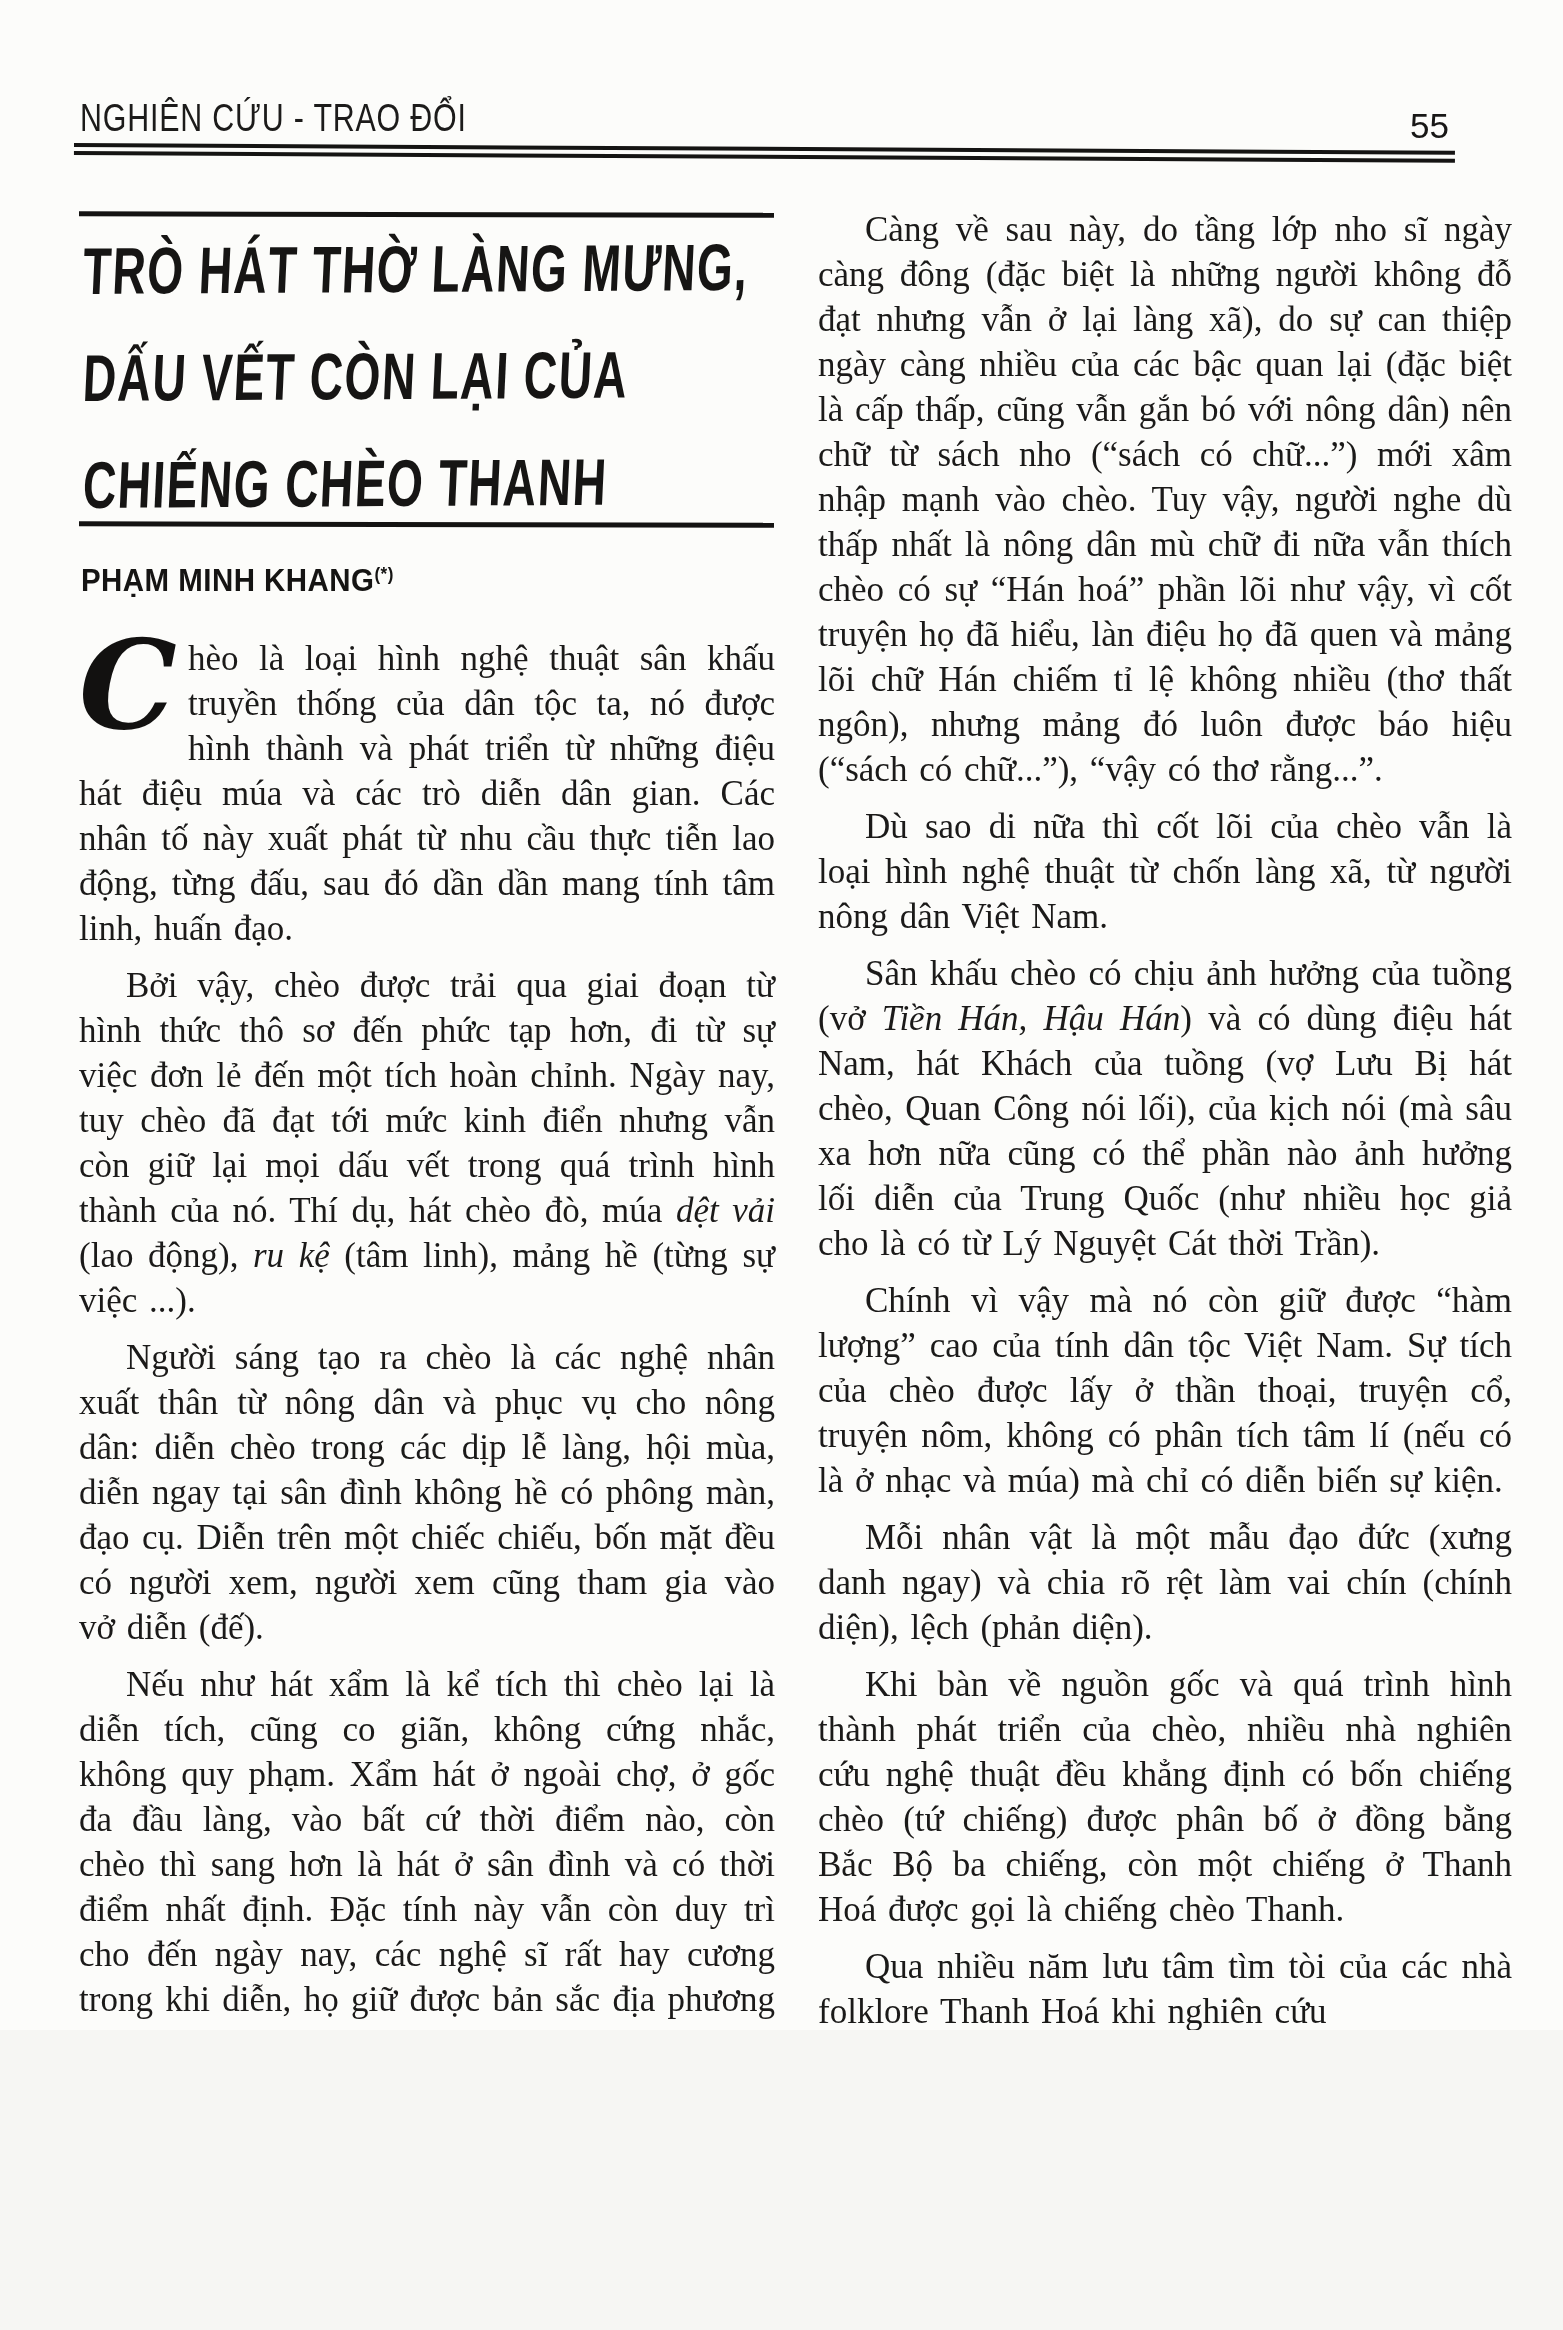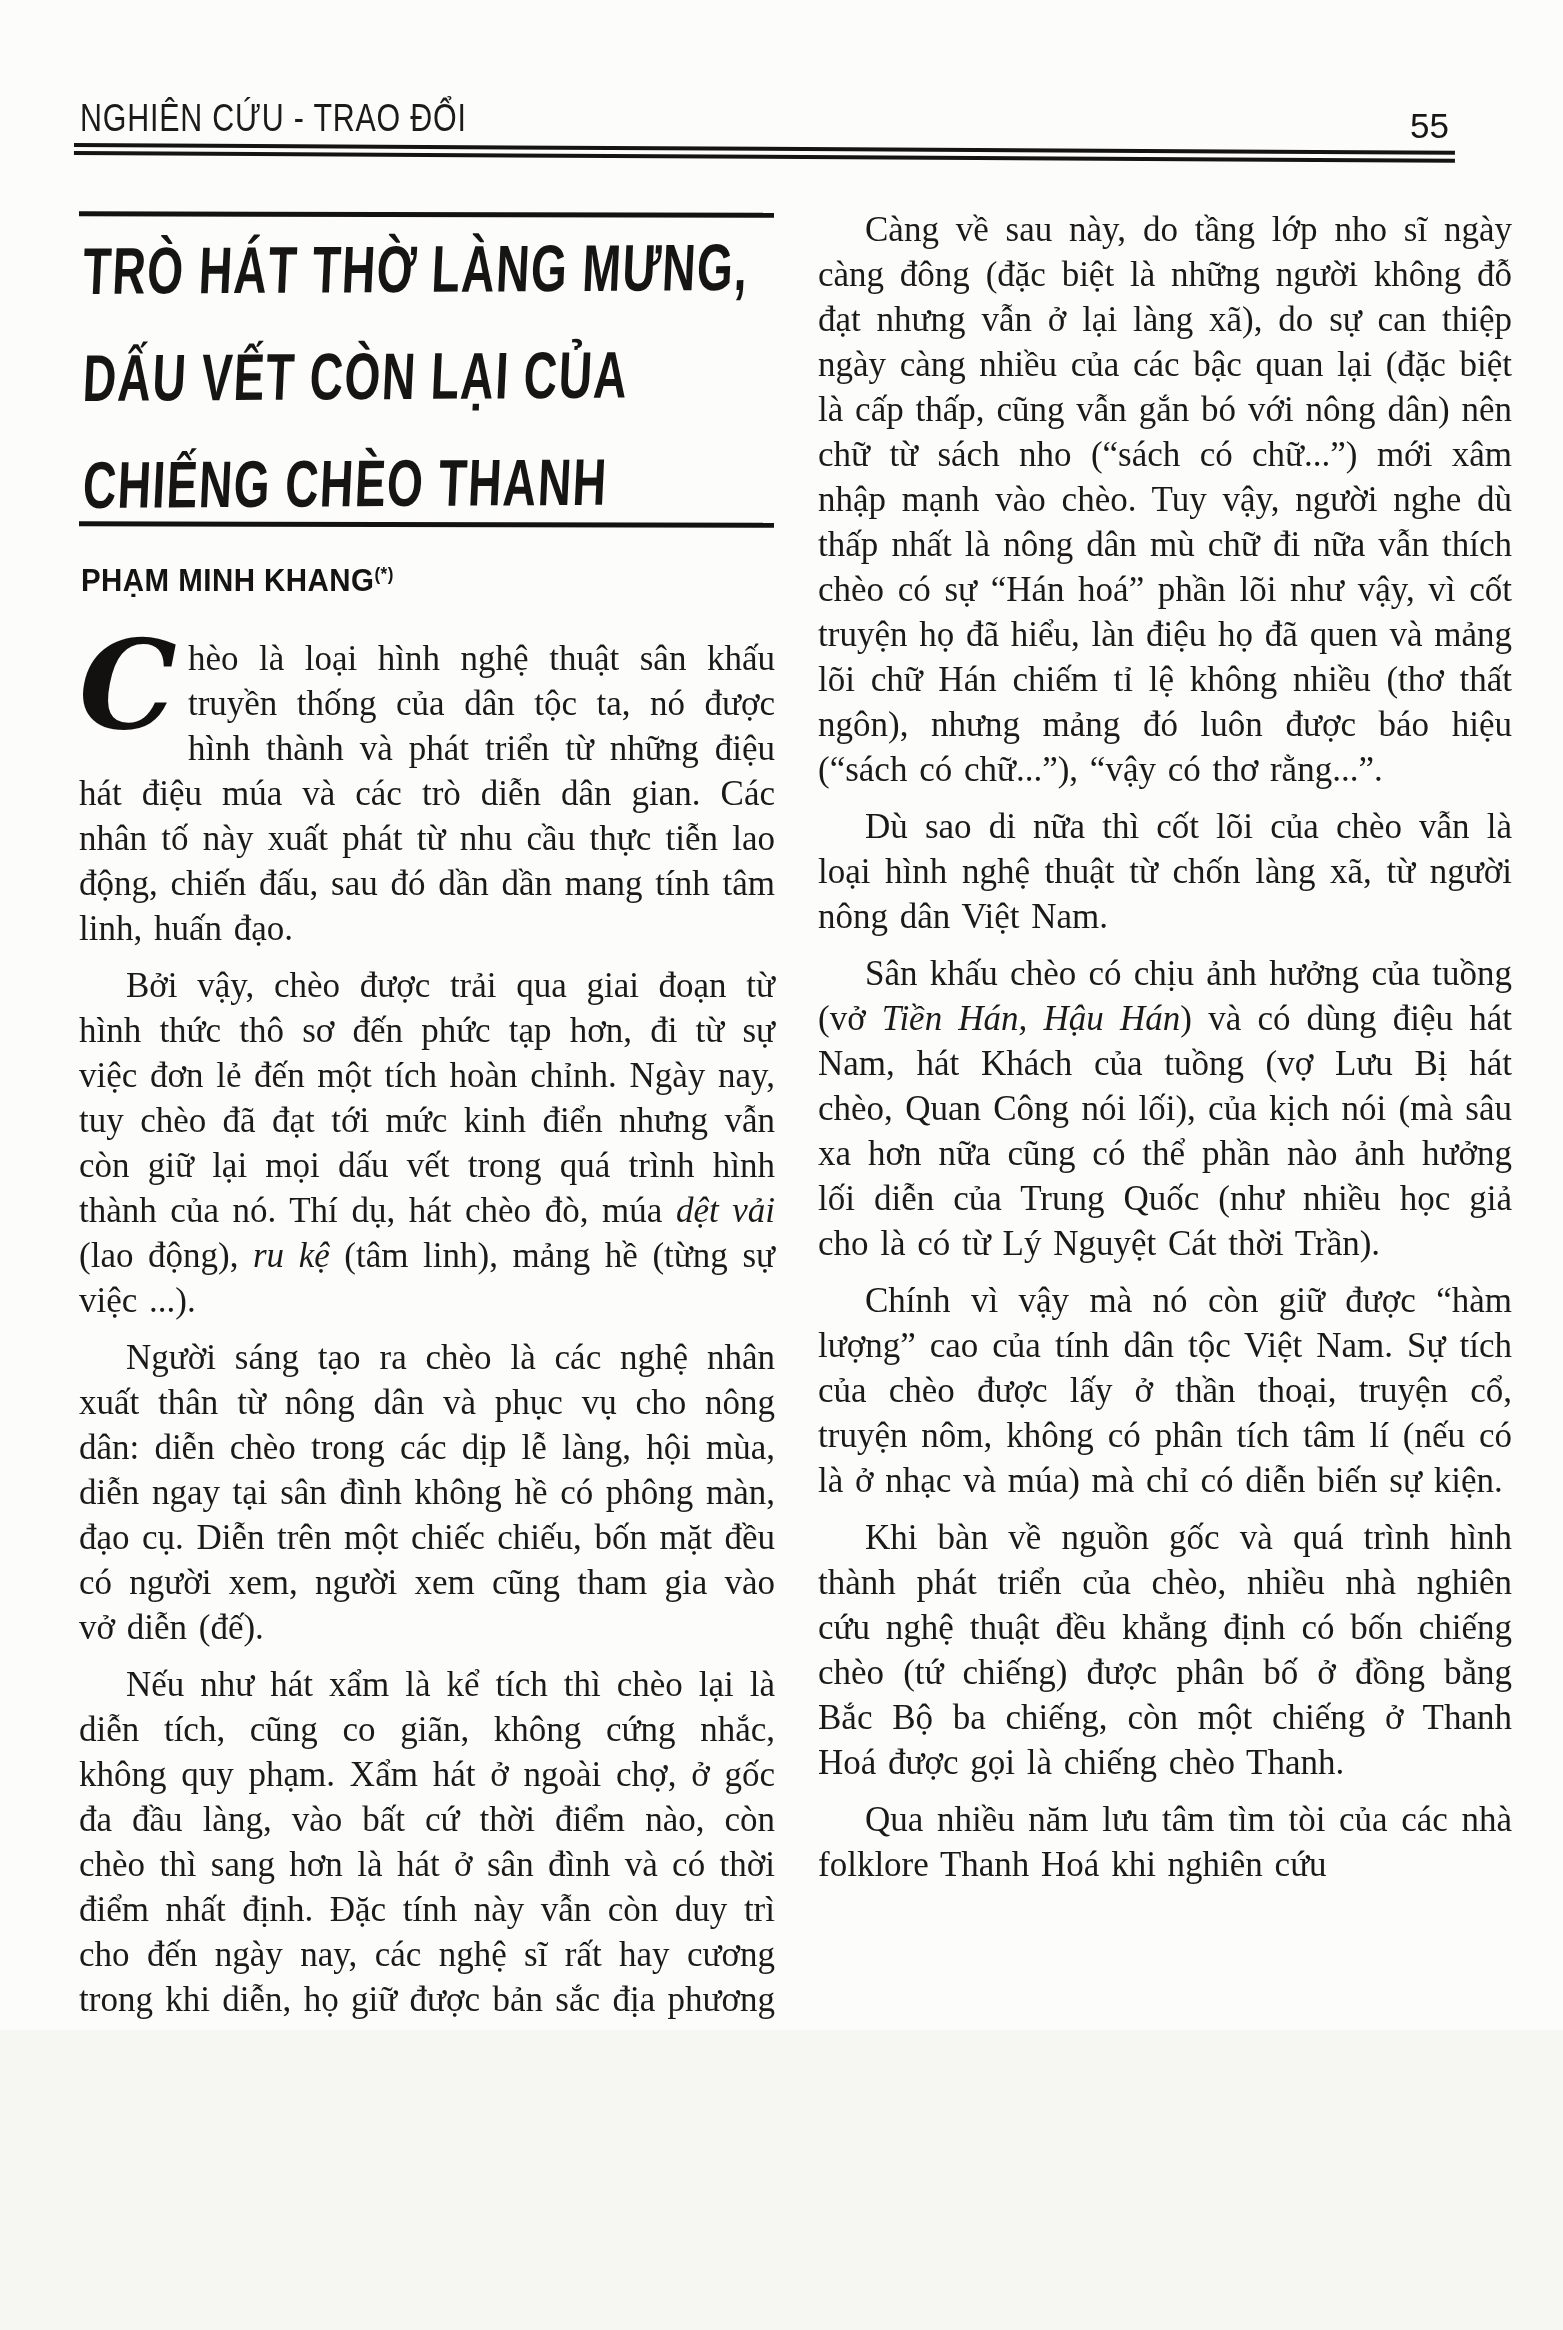--- a/index.html
+++ b/index.html
@@ -112,21 +112,21 @@
     <span class="tline">CHIẾNG CHÈO THANH</span>
   </div>
   <div class="title-rule bottom"></div>
 
   <div class="author">
     <span>PHẠM MINH KHANG</span><sup>(*)</sup>
   </div>
 
   <div class="col col-left">
     <p class="no-indent">
-      <span class="dropcap">C</span><span>hèo là loại hình nghệ thuật sân khấu truyền thống của dân tộc ta, nó được hình thành và phát triển từ những điệu hát điệu múa và các trò diễn dân gian. Các nhân tố này xuất phát từ nhu cầu thực tiễn lao động, chiến đấu, sau đó dần dần mang tính tâm linh, huấn đạo.</span>
+      <span class="dropcap">C</span><span>hèo là loại hình nghệ thuật sân khấu truyền thống của dân tộc ta, nó được hình thành và phát triển từ những điệu hát điệu múa và các trò diễn dân gian. Các nhân tố này xuất phát từ nhu cầu thực tiễn lao động, từng đấu, sau đó dần dần mang tính tâm linh, huấn đạo.</span>
     </p>
     <p>
       <span>Bởi vậy, chèo được trải qua giai đoạn từ hình thức thô sơ đến phức tạp hơn, đi từ sự việc đơn lẻ đến một tích hoàn chỉnh. Ngày nay, tuy chèo đã đạt tới mức kinh điển nhưng vẫn còn giữ lại mọi dấu vết trong quá trình hình thành của nó. Thí dụ, hát chèo đò, múa </span><span class="it">dệt vải</span><span> (lao động), </span><span class="it">ru kệ</span><span> (tâm linh), mảng hề (từng sự việc ...).</span>
     </p>
     <p>
       <span>Người sáng tạo ra chèo là các nghệ nhân xuất thân từ nông dân và phục vụ cho nông dân: diễn chèo trong các dịp lễ làng, hội mùa, diễn ngay tại sân đình không hề có phông màn, đạo cụ. Diễn trên một chiếc chiếu, bốn mặt đều có người xem, người xem cũng tham gia vào vở diễn (đế).</span>
     </p>
     <p>
       <span>Nếu như hát xẩm là kể tích thì chèo lại là diễn tích, cũng co giãn, không cứng nhắc, không quy phạm. Xẩm hát ở ngoài chợ, ở gốc đa đầu làng, vào bất cứ thời điểm nào, còn chèo thì sang hơn là hát ở sân đình và có thời điểm nhất định. Đặc tính này vẫn còn duy trì cho đến ngày nay, các nghệ sĩ rất hay cương trong khi diễn, họ giữ được bản sắc địa phương khá rõ nét.</span>
     </p>
@@ -139,20 +139,23 @@
     <p>
       <span>Dù sao di nữa thì cốt lõi của chèo vẫn là loại hình nghệ thuật từ chốn làng xã, từ người nông dân Việt Nam.</span>
     </p>
     <p>
       <span>Sân khấu chèo có chịu ảnh hưởng của tuồng (vở </span><span class="it">Tiền Hán, Hậu Hán</span><span>) và có dùng điệu hát Nam, hát Khách của tuồng (vợ Lưu Bị hát chèo, Quan Công nói lối), của kịch nói (mà sâu xa hơn nữa cũng có thể phần nào ảnh hưởng lối diễn của Trung Quốc (như nhiều học giả cho là có từ Lý Nguyệt Cát thời Trần).</span>
     </p>
     <p>
       <span>Chính vì vậy mà nó còn giữ được “hàm lượng” cao của tính dân tộc Việt Nam. Sự tích của chèo được lấy ở thần thoại, truyện cổ, truyện nôm, không có phân tích tâm lí (nếu có là ở nhạc và múa) mà chỉ có diễn biến sự kiện.</span>
     </p>
     <p>
+      <span>Mỗi nhân vật là một mẫu đạo đức (xưng danh ngay) và chia rõ rệt làm vai chín (chính diện), lệch (phản diện).</span>
+    </p>
+    <p>
       <span>Khi bàn về nguồn gốc và quá trình hình thành phát triển của chèo, nhiều nhà nghiên cứu nghệ thuật đều khẳng định có bốn chiếng chèo (tứ chiếng) được phân bố ở đồng bằng Bắc Bộ ba chiếng, còn một chiếng ở Thanh Hoá được gọi là chiếng chèo Thanh.</span>
     </p>
     <p>
       <span>Qua nhiều năm lưu tâm tìm tòi của các nhà folklore Thanh Hoá khi nghiên cứu</span>
     </p>
   </div>
 
   <div class="speck"></div>
 
   <div class="footnote-rule"></div>

